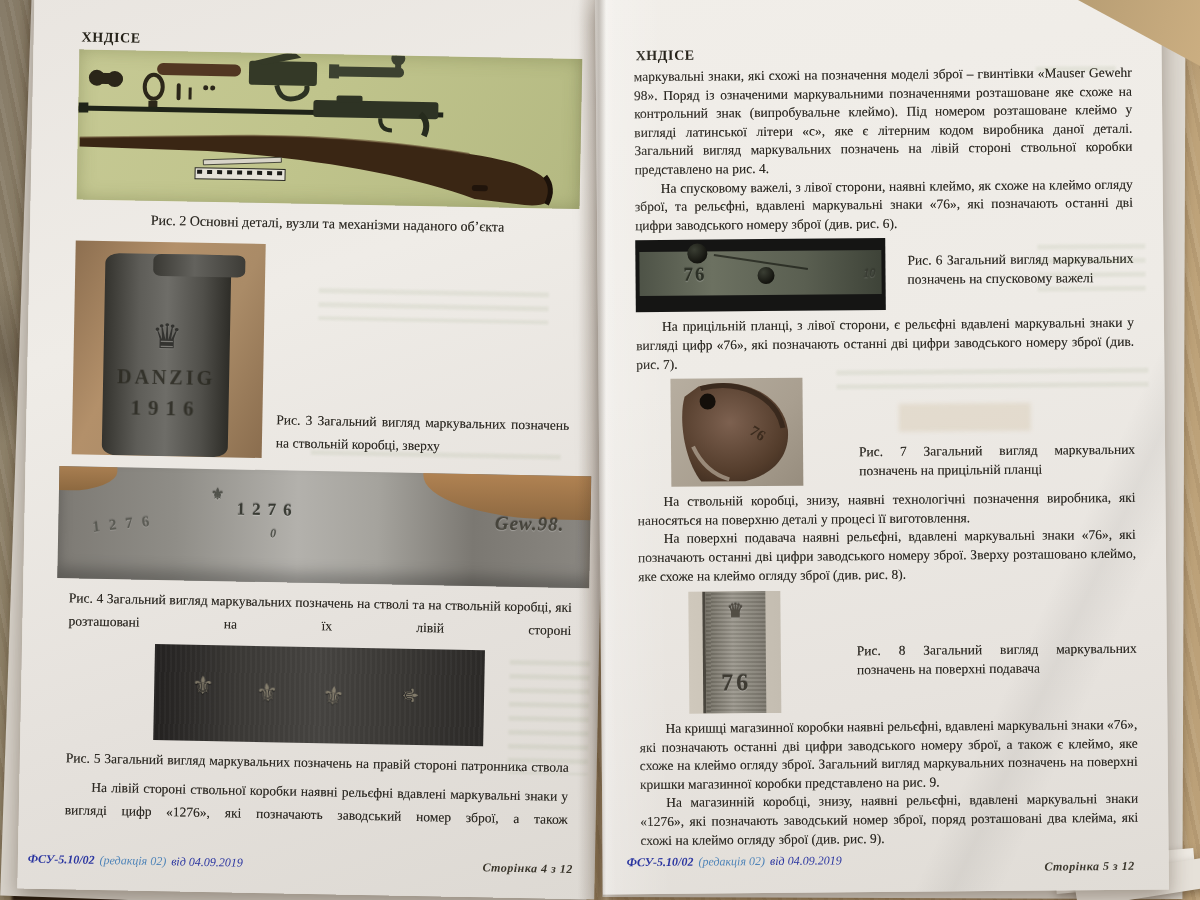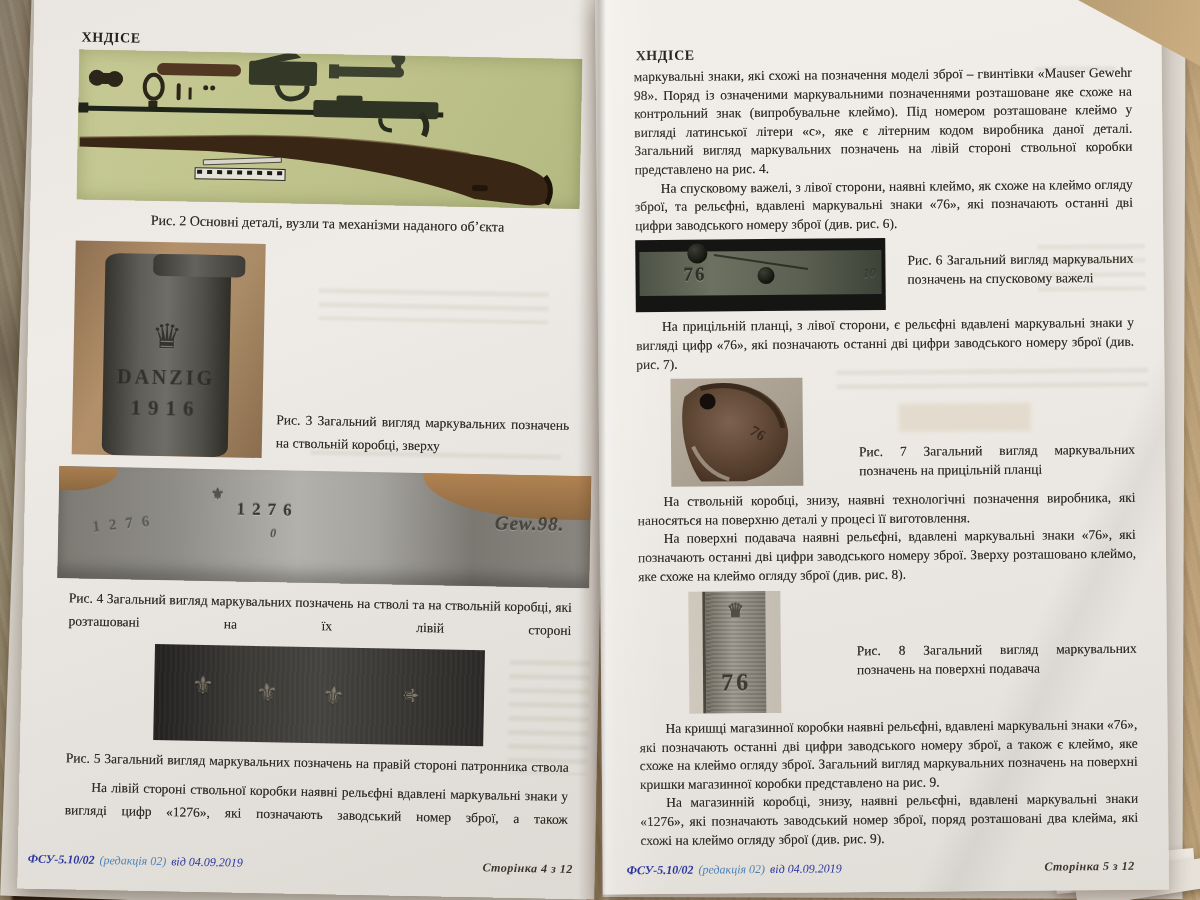--- a/index.html
+++ b/index.html
@@ -280,18 +280,18 @@
 
   <div class="ghost" style="left:440px;top:70px;width:80px;height:12px;"></div>
   <div class="ghost" style="left:440px;top:248px;width:108px;height:56px;"></div>
   <div class="ghost" style="left:238px;top:372px;width:312px;height:30px;"></div>
   <div class="ghost tan" style="left:300px;top:410px;width:132px;height:28px;"></div>
 
   <div class="footer">
     <div>
       <span class="f-code" style="color:#2a35a0;">ФСУ-5.10/02</span><span class="f-rev" style="color:#4f84b8;">(редакція 02)</span><span style="color:#2a35a0;">від 04.09.2019</span>
     </div>
-    <div class="f-page" style="color:#3a362c;">Сторінка 5 з 12</div>
+    <div class="f-page" style="color:#3a362c;margin-top:8px;">Сторінка 5 з 12</div>
   </div>
 </div>
 
 <div class="fold"></div>
 <div class="wood-corner"></div>
 
 </body></html>

